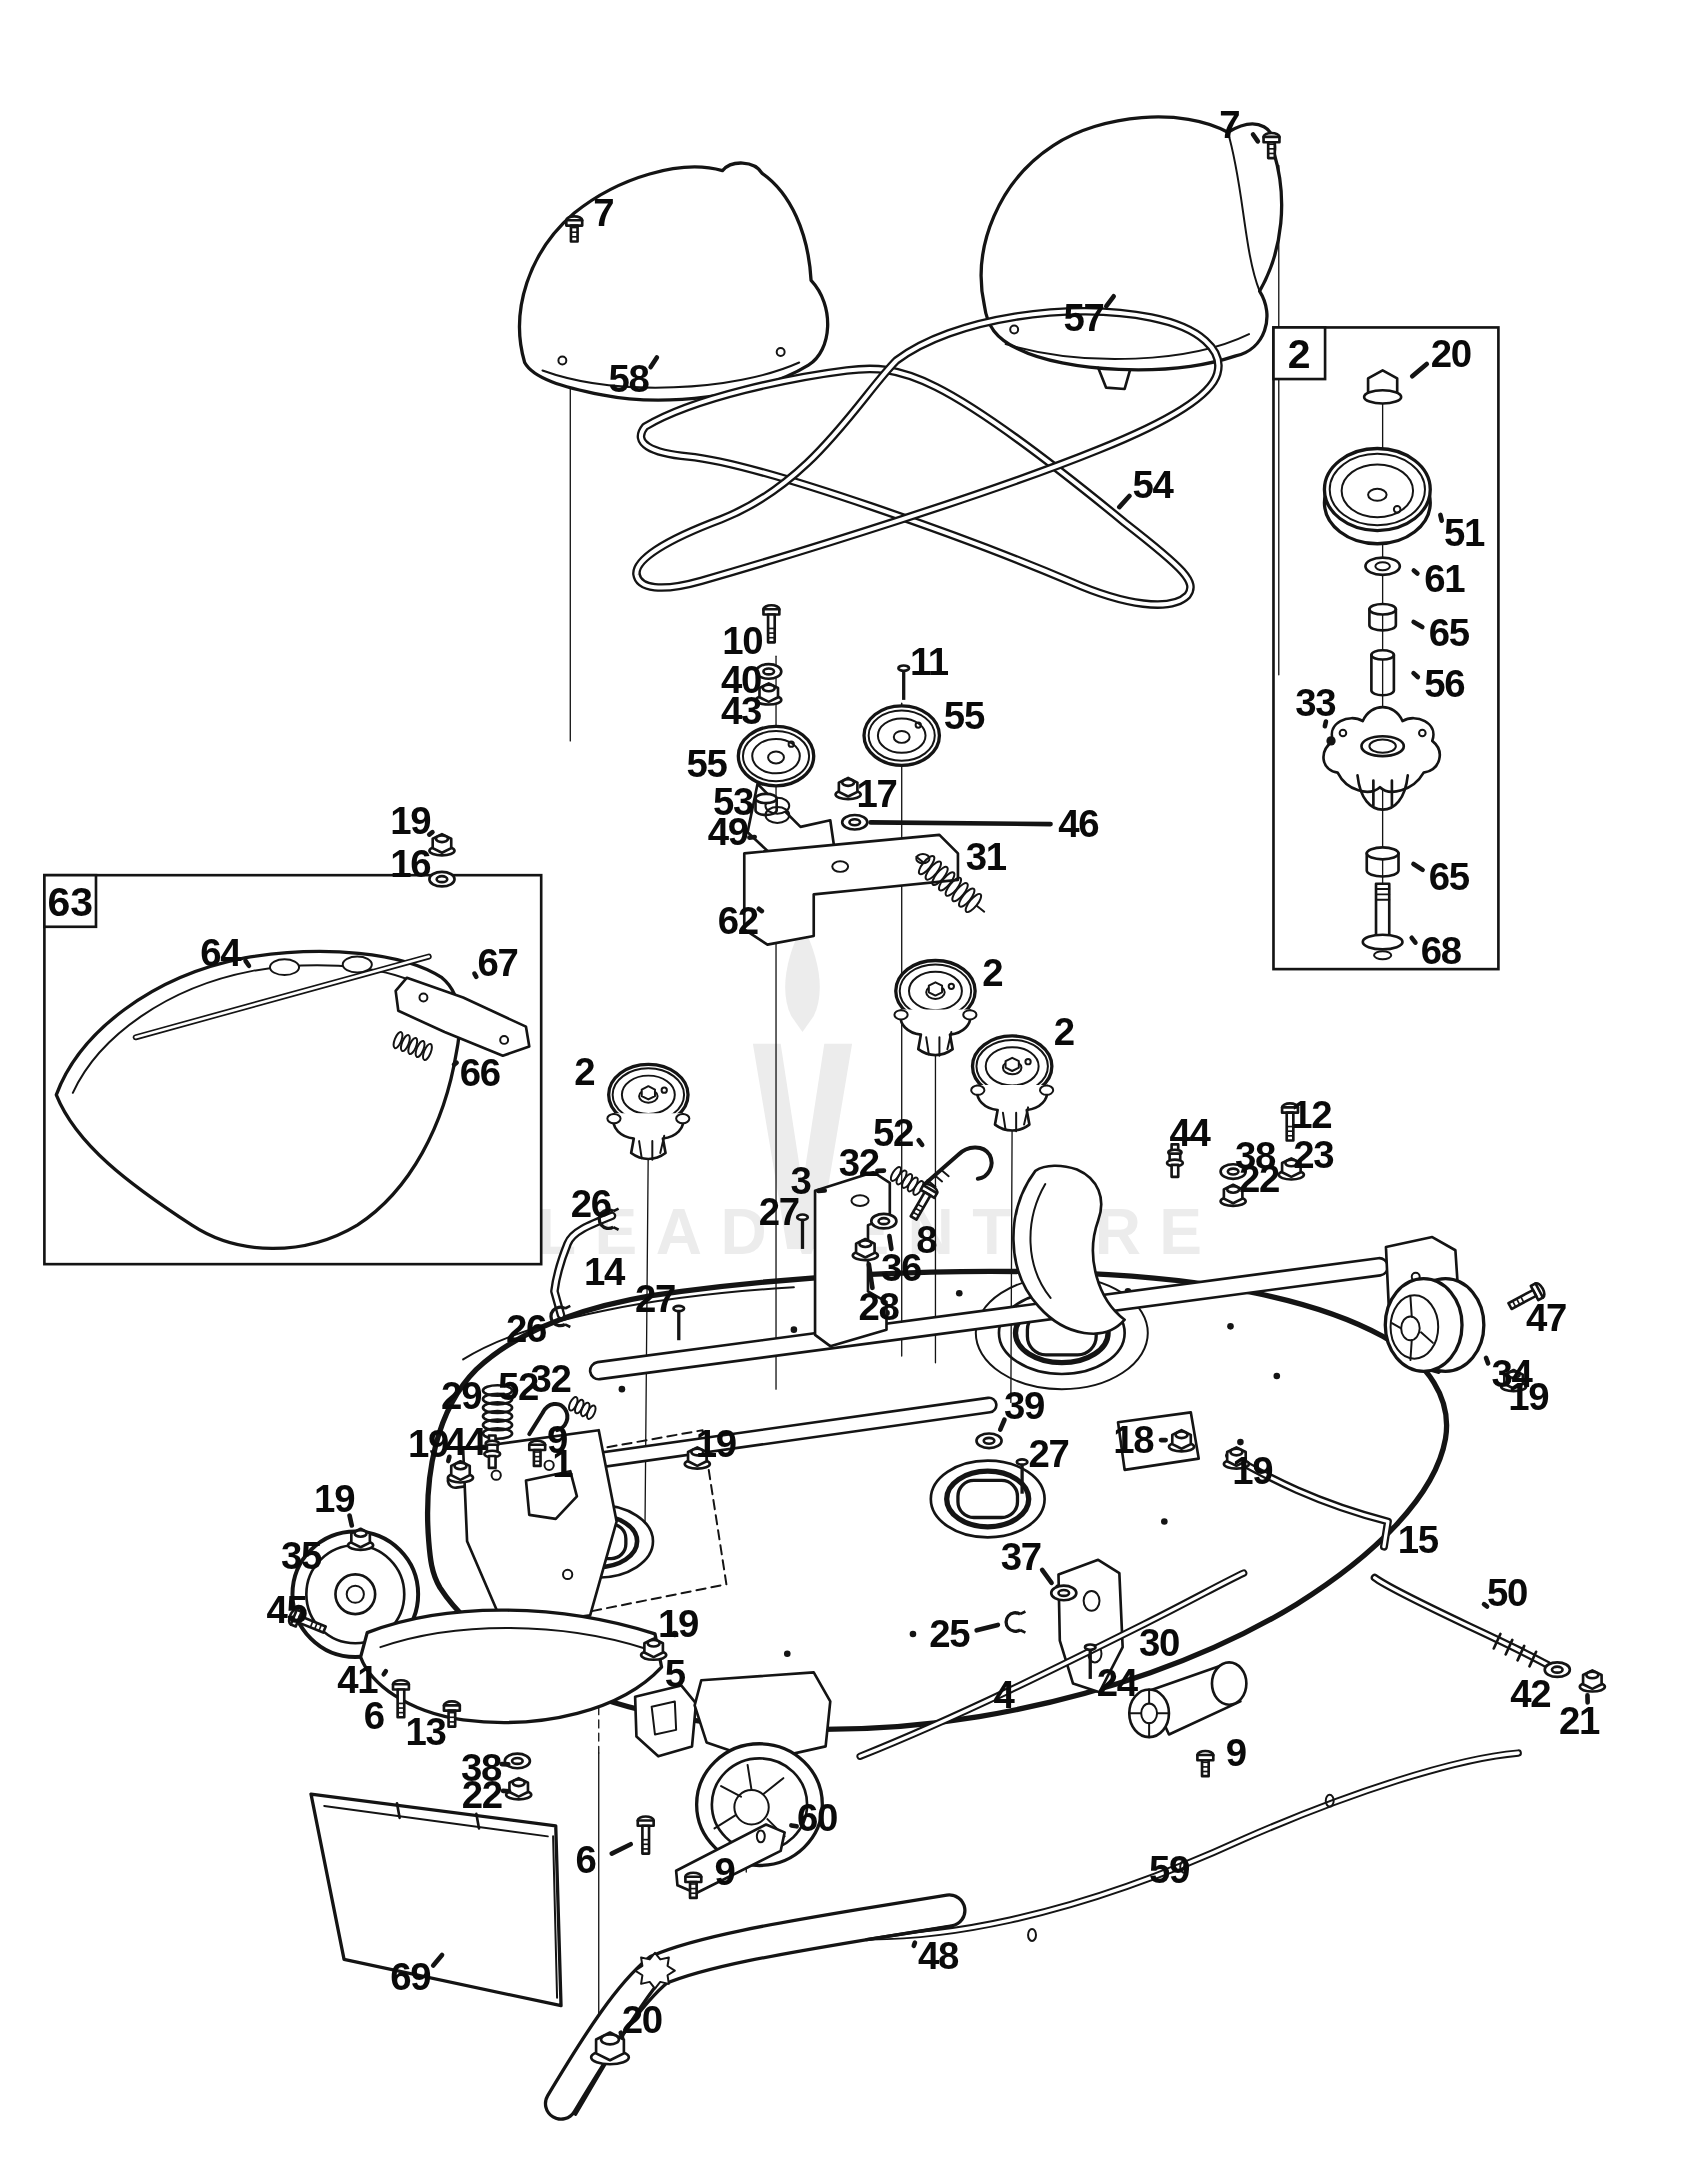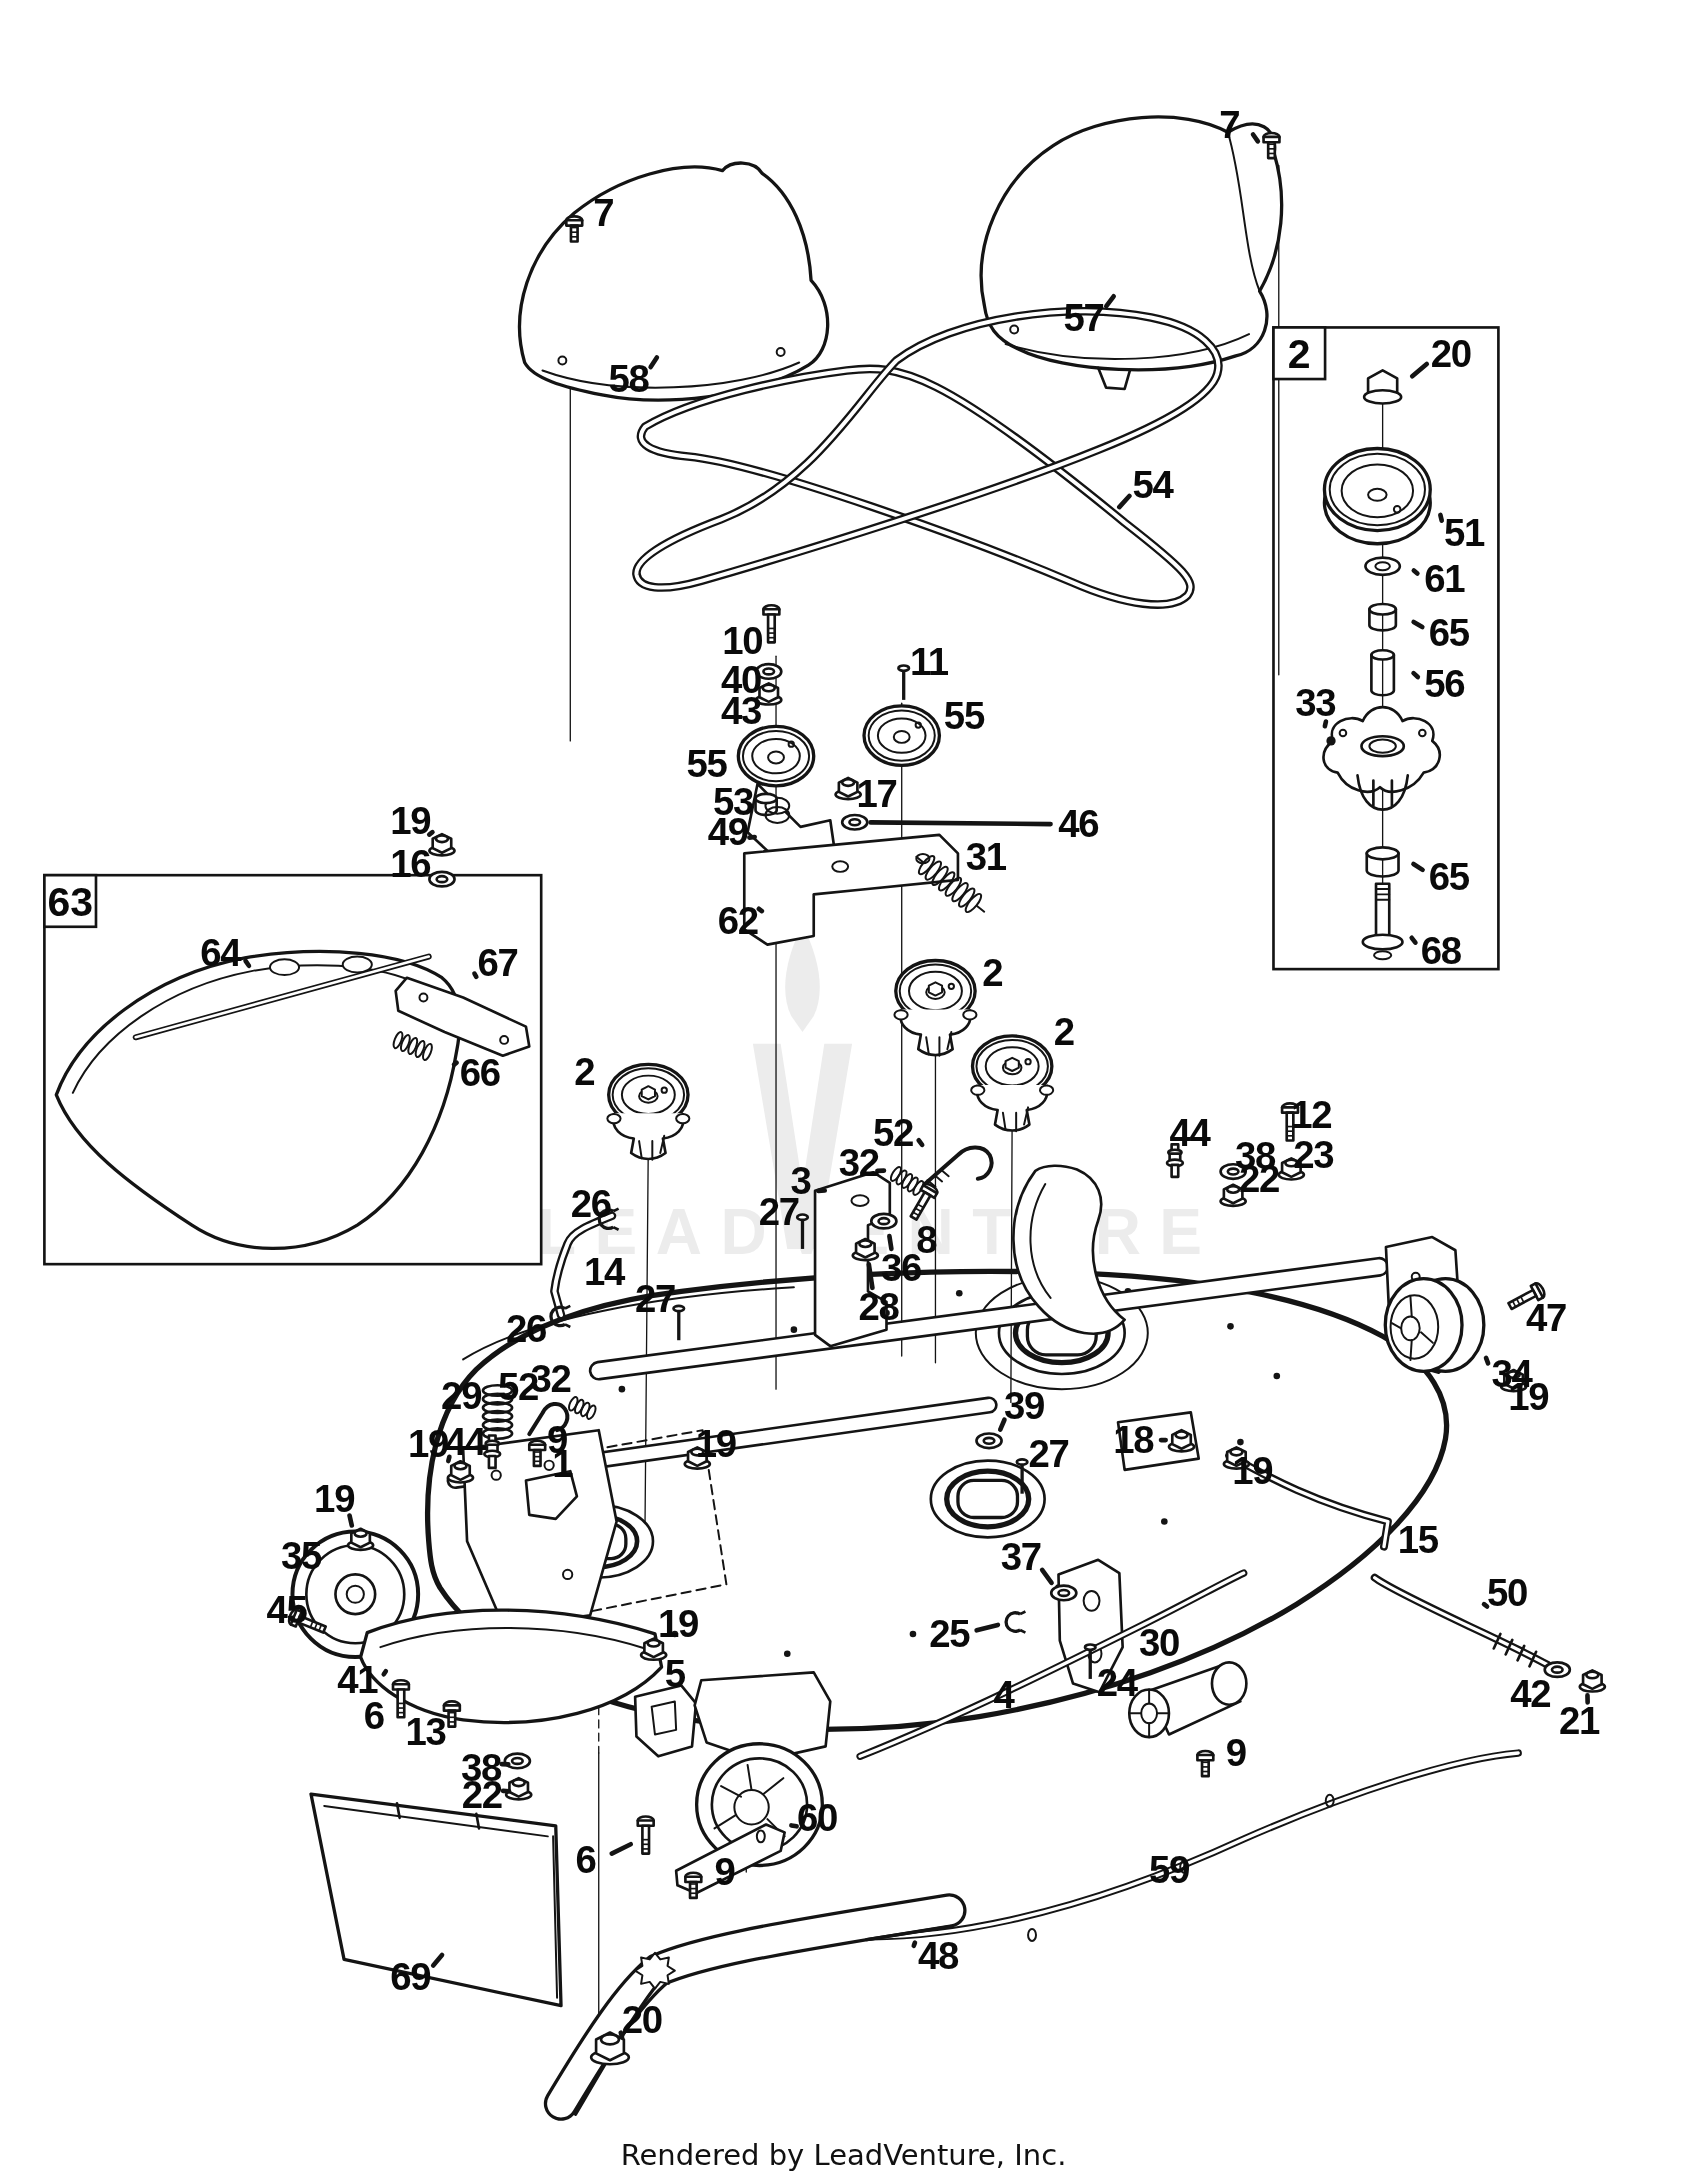--- a/index.html
+++ b/index.html
@@ -758,15 +758,14 @@
         <text x="1517" y="2582" text-anchor="middle" class="callout-num">4</text>
         <text x="1688" y="2564" text-anchor="middle" class="callout-num">24</text>
         <text x="1752" y="2503" text-anchor="middle" class="callout-num">30</text>
         <text x="1868" y="2670" text-anchor="middle" class="callout-num">9</text>
         <text x="1767" y="2847" text-anchor="middle" class="callout-num">59</text>
         <line x1="654.7879033513744" y1="2971.1907189688736" x2="668.1211980849289" y2="2955.447424824901" stroke="#141414" stroke-width="7" stroke-linecap="round"></line>
         <text x="620" y="3008" text-anchor="middle" class="callout-num">69</text>
       </g>
   </svg>
 
-  <div class="footer">Rendered by LeadVenture, Inc.</div>
 </div>
 
 
 </body></html>

